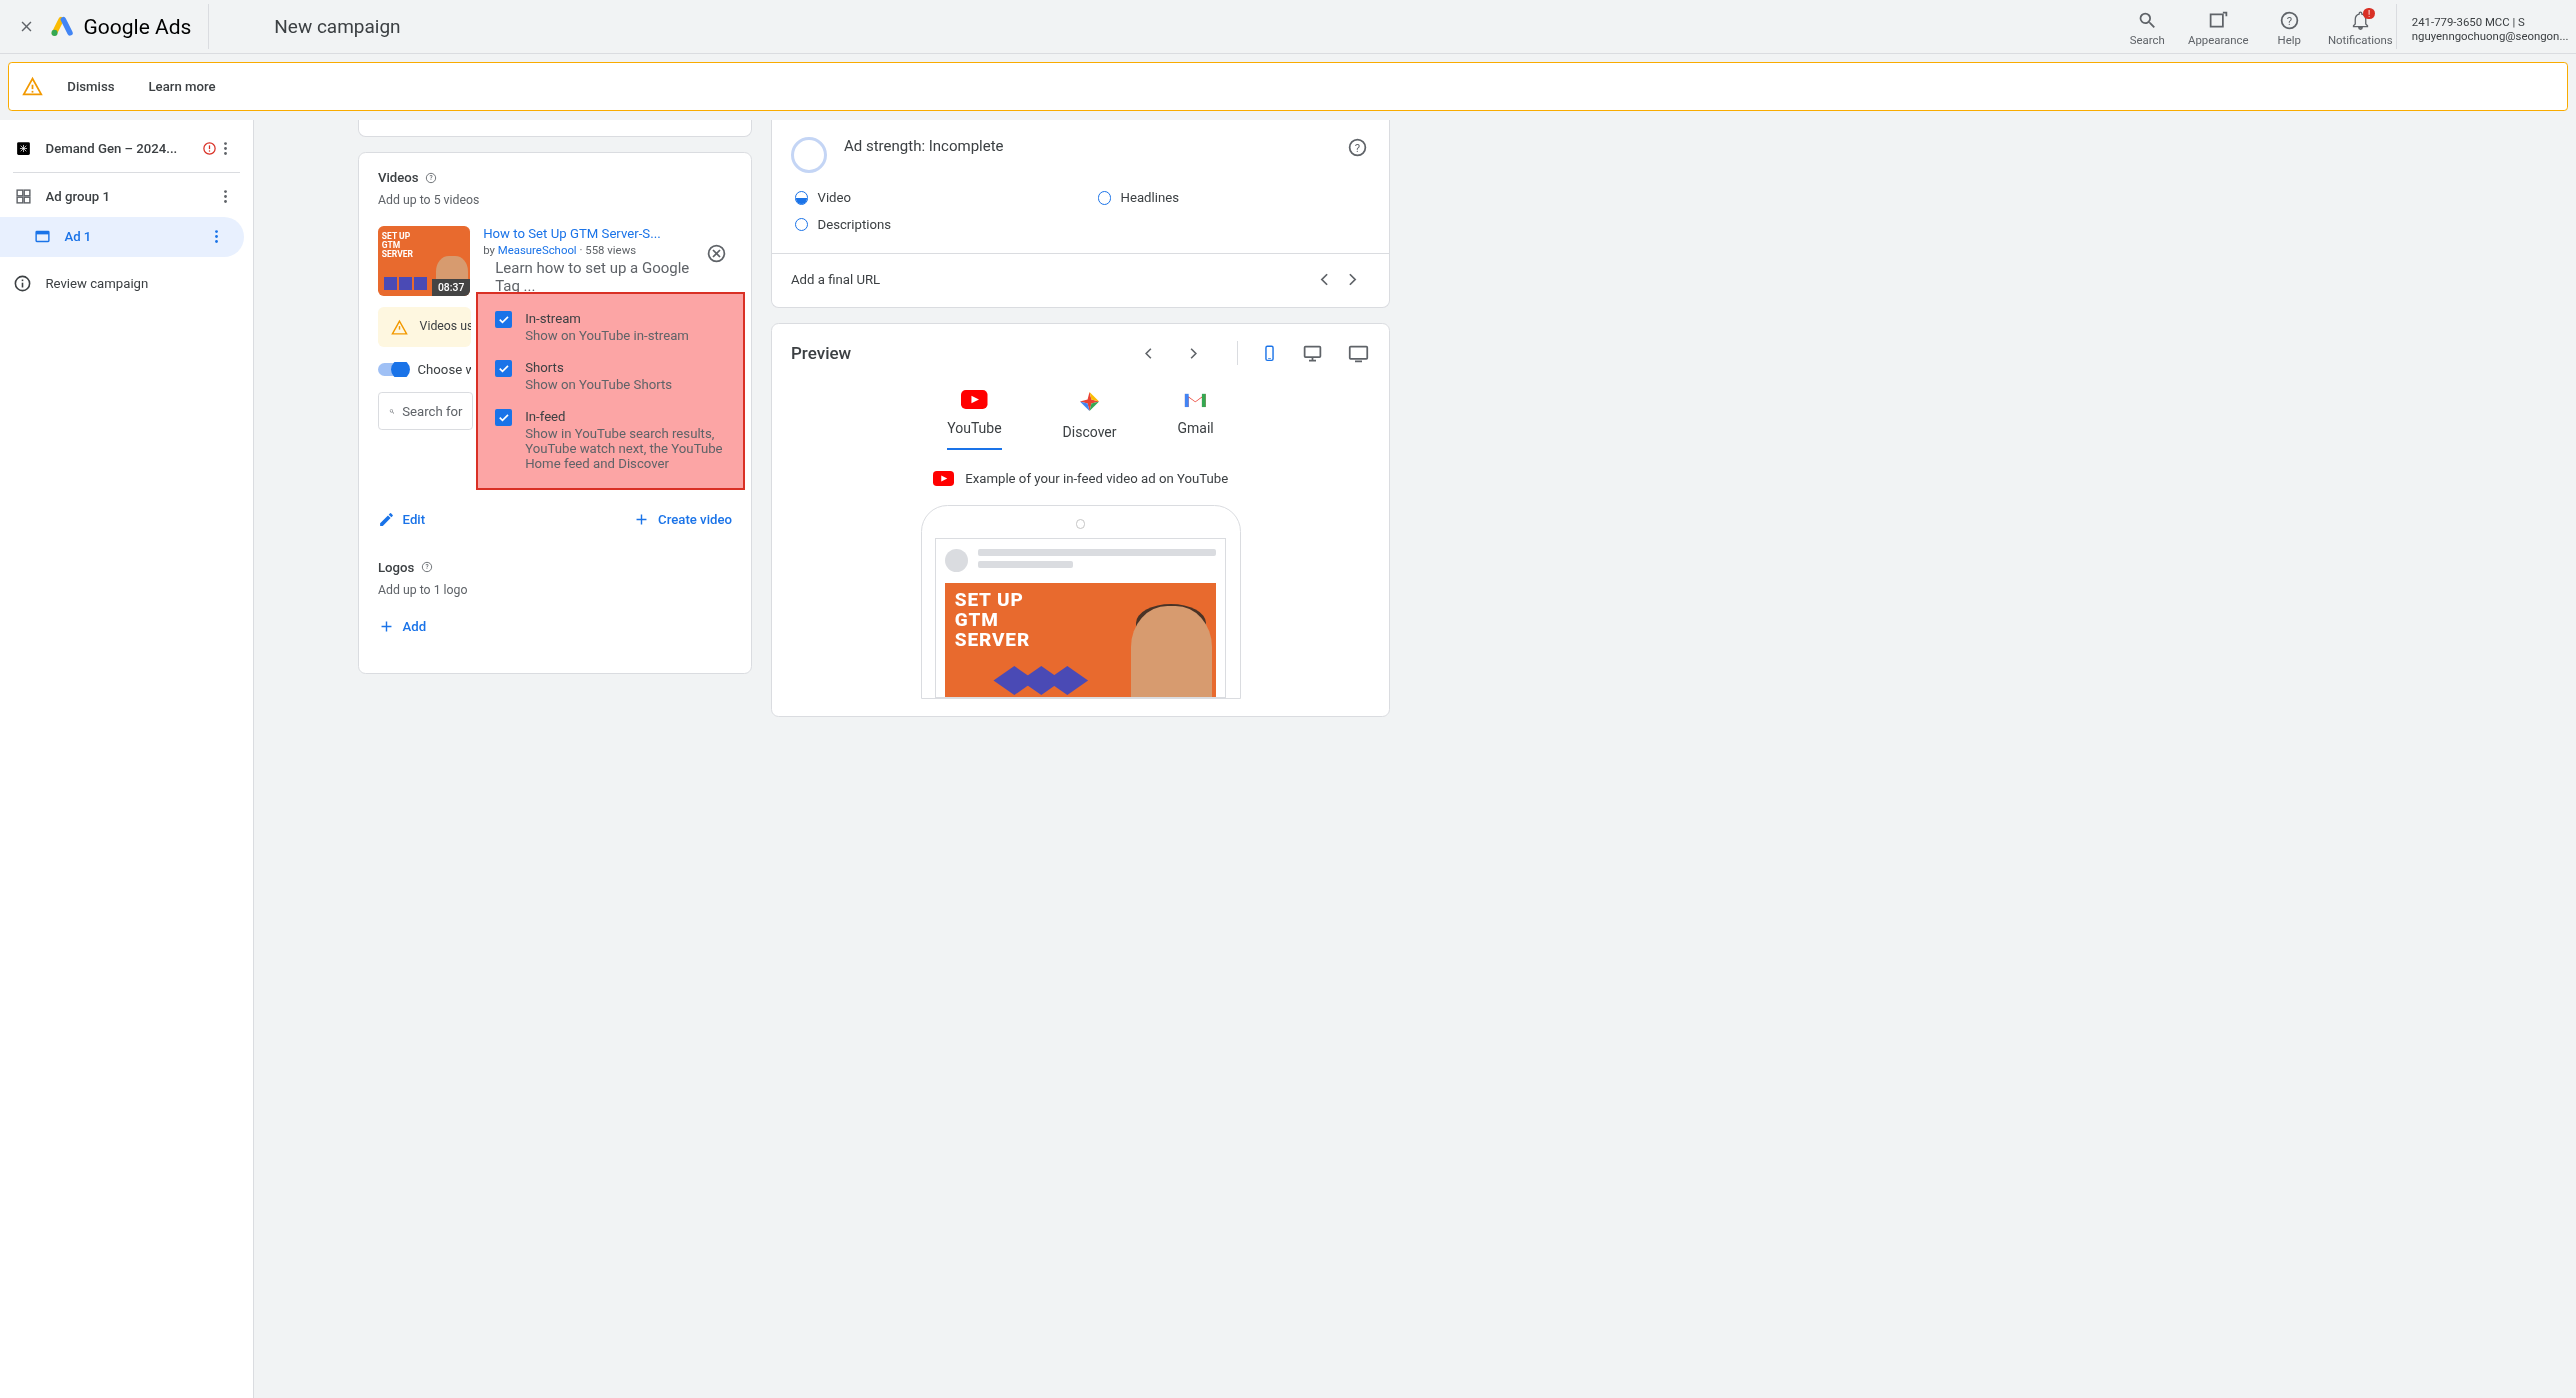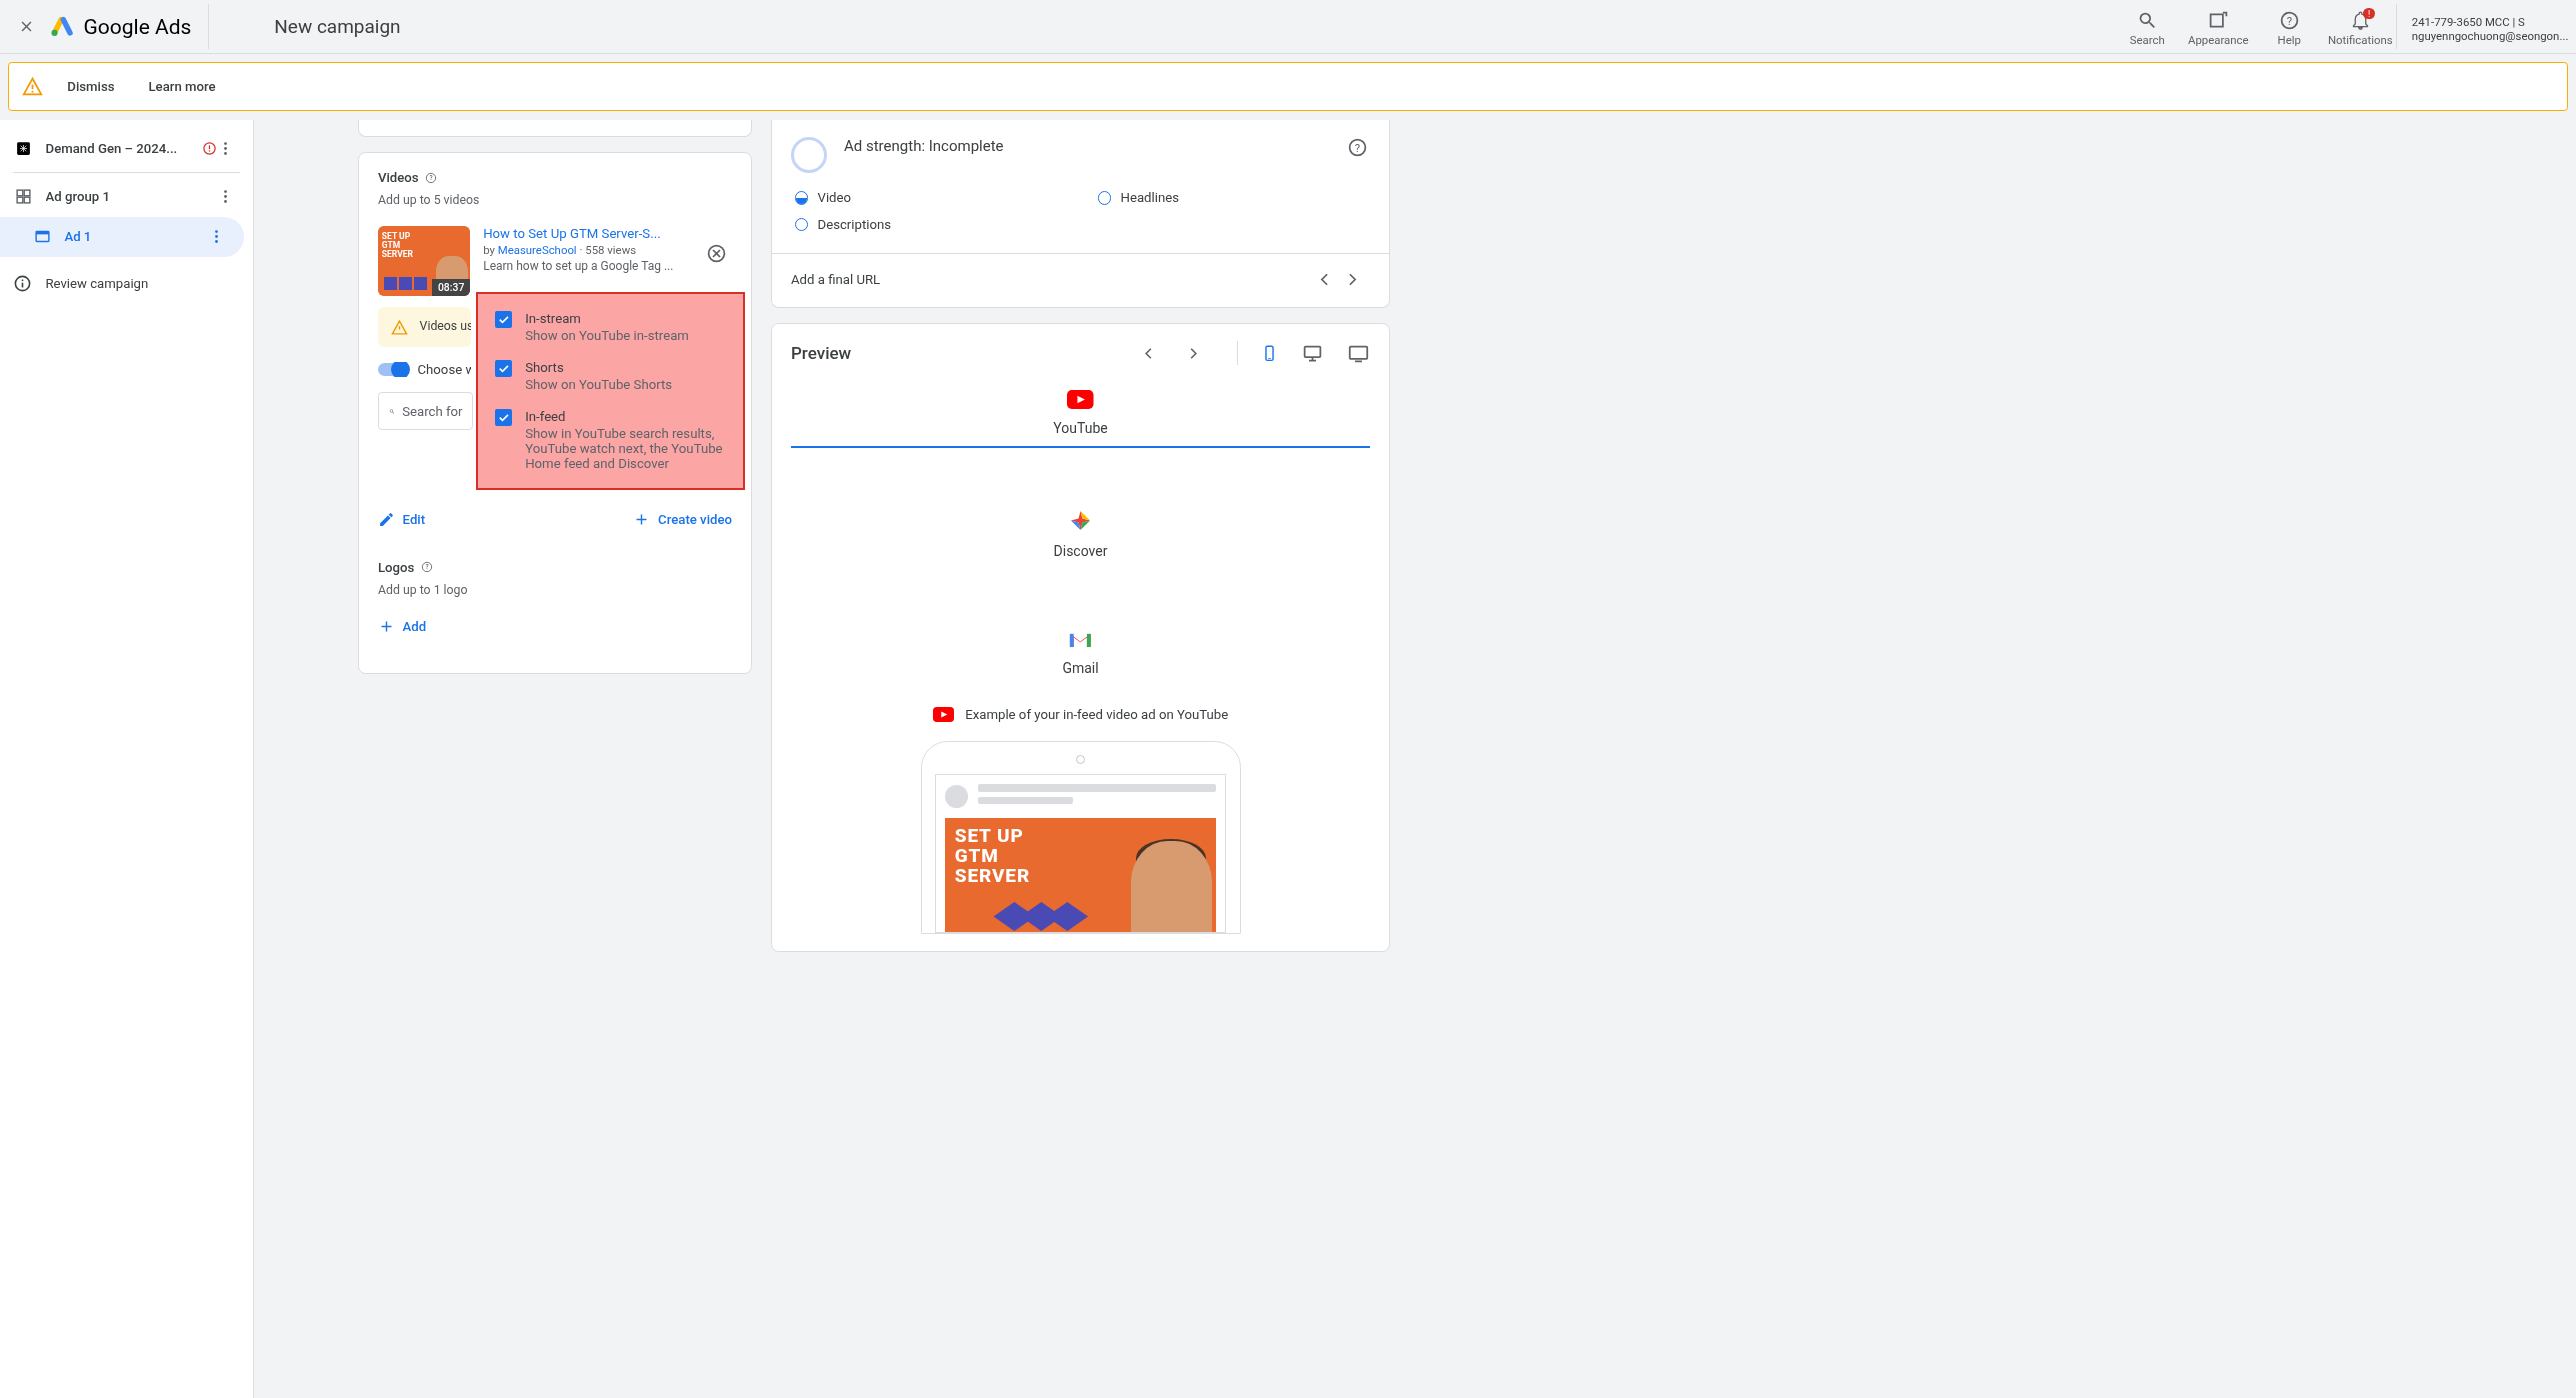--- a/index.html
+++ b/index.html
@@ -61,21 +61,21 @@
   .video-thumb { width:92px; height:70px; background:#e86a2e; border-radius:5.7px; position:relative; overflow:hidden; flex-shrink:0; }
   .video-thumb .dur { position:absolute; bottom:0; right:0; background:#444; color:#fff; font-size:10.4px; padding:1.9px 5.7px; font-weight:500; }
   .video-thumb .thumb-text { position:absolute; top:5.7px; left:3.8px; color:#fff; font-size:8.5px; font-weight:700; line-height:1.1; }
   .video-thumb .thumb-cubes { position:absolute; bottom:5.7px; left:5.7px; display:flex; gap:1.9px; }
   .video-thumb .cube { width:13.2px; height:13.2px; background:#4a4ab5; }
   .video-thumb .head { position:absolute; right:1.9px; bottom:1.9px; width:32px; height:38px; background:#d79b6f; border-radius:40% 40% 20% 20%; }
   .video-info { flex:1; }
   .video-title { font-size:13.2px; color:#1a73e8; cursor:pointer; }
   .video-meta { font-size:11.4px; color:#5f6368; margin-top:1.9px; }
   .video-meta a { color:#1a73e8; cursor:pointer; }
-  .video-desc { font-size:12px; color:#5f6368; margin-top:1.9px; }
+  .video-desc { font-size:15px; color:#5f6368; margin-top:1.9px;margin-left:12px; }
   .video-remove { width:26.5px; color:#5f6368; cursor:pointer; margin-top:17px; }
 
   
   .format-box { border:2.8px solid #d93025; background:#fca5a5; padding:17px 17px 17px 17px; margin-top:-3.8px; margin-left:98px; width:269px; position:relative; z-index:5; }
   .format-row { display:flex; gap:13.2px; margin-bottom:17px; }
   .format-row:last-child { margin-bottom:0; }
   .cb { width:17px; height:17px; background:#1a73e8; border-radius:1.9px; flex-shrink:0; display:flex; align-items:center; justify-content:center; }
   .format-txt { font-size:13.2px; color:#3c4043; }
   .format-txt .fsub { color:#5f6368; margin-top:1.9px; }
 
@@ -103,21 +103,21 @@
   .final-url-row .lbl { flex:1; font-size:13.2px; color:#3c4043; }
   .nav-chev { width:28px; color:#5f6368; cursor:pointer; text-align:center; }
   .help-ico { width:23px; color:#5f6368; cursor:pointer; }
 
   
   .preview-hdr { display:flex; align-items:center; gap:17px; }
   .preview-hdr h3 { font-size:17px; font-weight:500; color:#3c4043; flex:1; }
   .dev-icons { display:flex; align-items:center; gap:23px; border-left:0.9px solid #dadce0; padding-left:23px; margin-left:7.6px; }
   .dev-ico { color:#5f6368; cursor:pointer; }
   .dev-ico.active { color:#1a73e8; }
-  .channel-tabs { display:flex; justify-content:center; gap:61px; margin-top:24.6px;flex-direction:column; }
+  .channel-tabs { display:flex; justify-content:center; gap:61px; margin-top:24.6px; }
   .ch-tab { display:flex; flex-direction:column; align-items:center; gap:11.4px; cursor:pointer; padding-bottom:9.5px; }
   .ch-tab.active { border-bottom:2.8px solid #1a73e8; }
   .ch-tab .lbl { font-size:14px; color:#3c4043; }
   .preview-caption { text-align:center; margin-top:21px; font-size:13.2px; color:#3c4043; display:flex; justify-content:center; align-items:center; gap:11.4px; }
   .phone { width:320px; margin:19px auto 0 auto; border:0.9px solid #dadce0; border-radius:26.5px 26.5px 0 0; padding:13.2px 13.2px 0 13.2px; position:relative; }
   .speaker { width:9.5px; height:9.5px; border:0.9px solid #c5c5c5; border-radius:50%; margin:0 auto 9.5px auto; }
   .phone-inner { border:0.9px solid #dadce0; padding:9.5px 9.5px 0 9.5px; }
   .ph-row { display:flex; gap:9.5px; align-items:center; margin-bottom:9.5px; }
   .ph-av { width:23px; height:23px; background:#dadce0; border-radius:50%; }
   .ph-lines { flex:1; }

